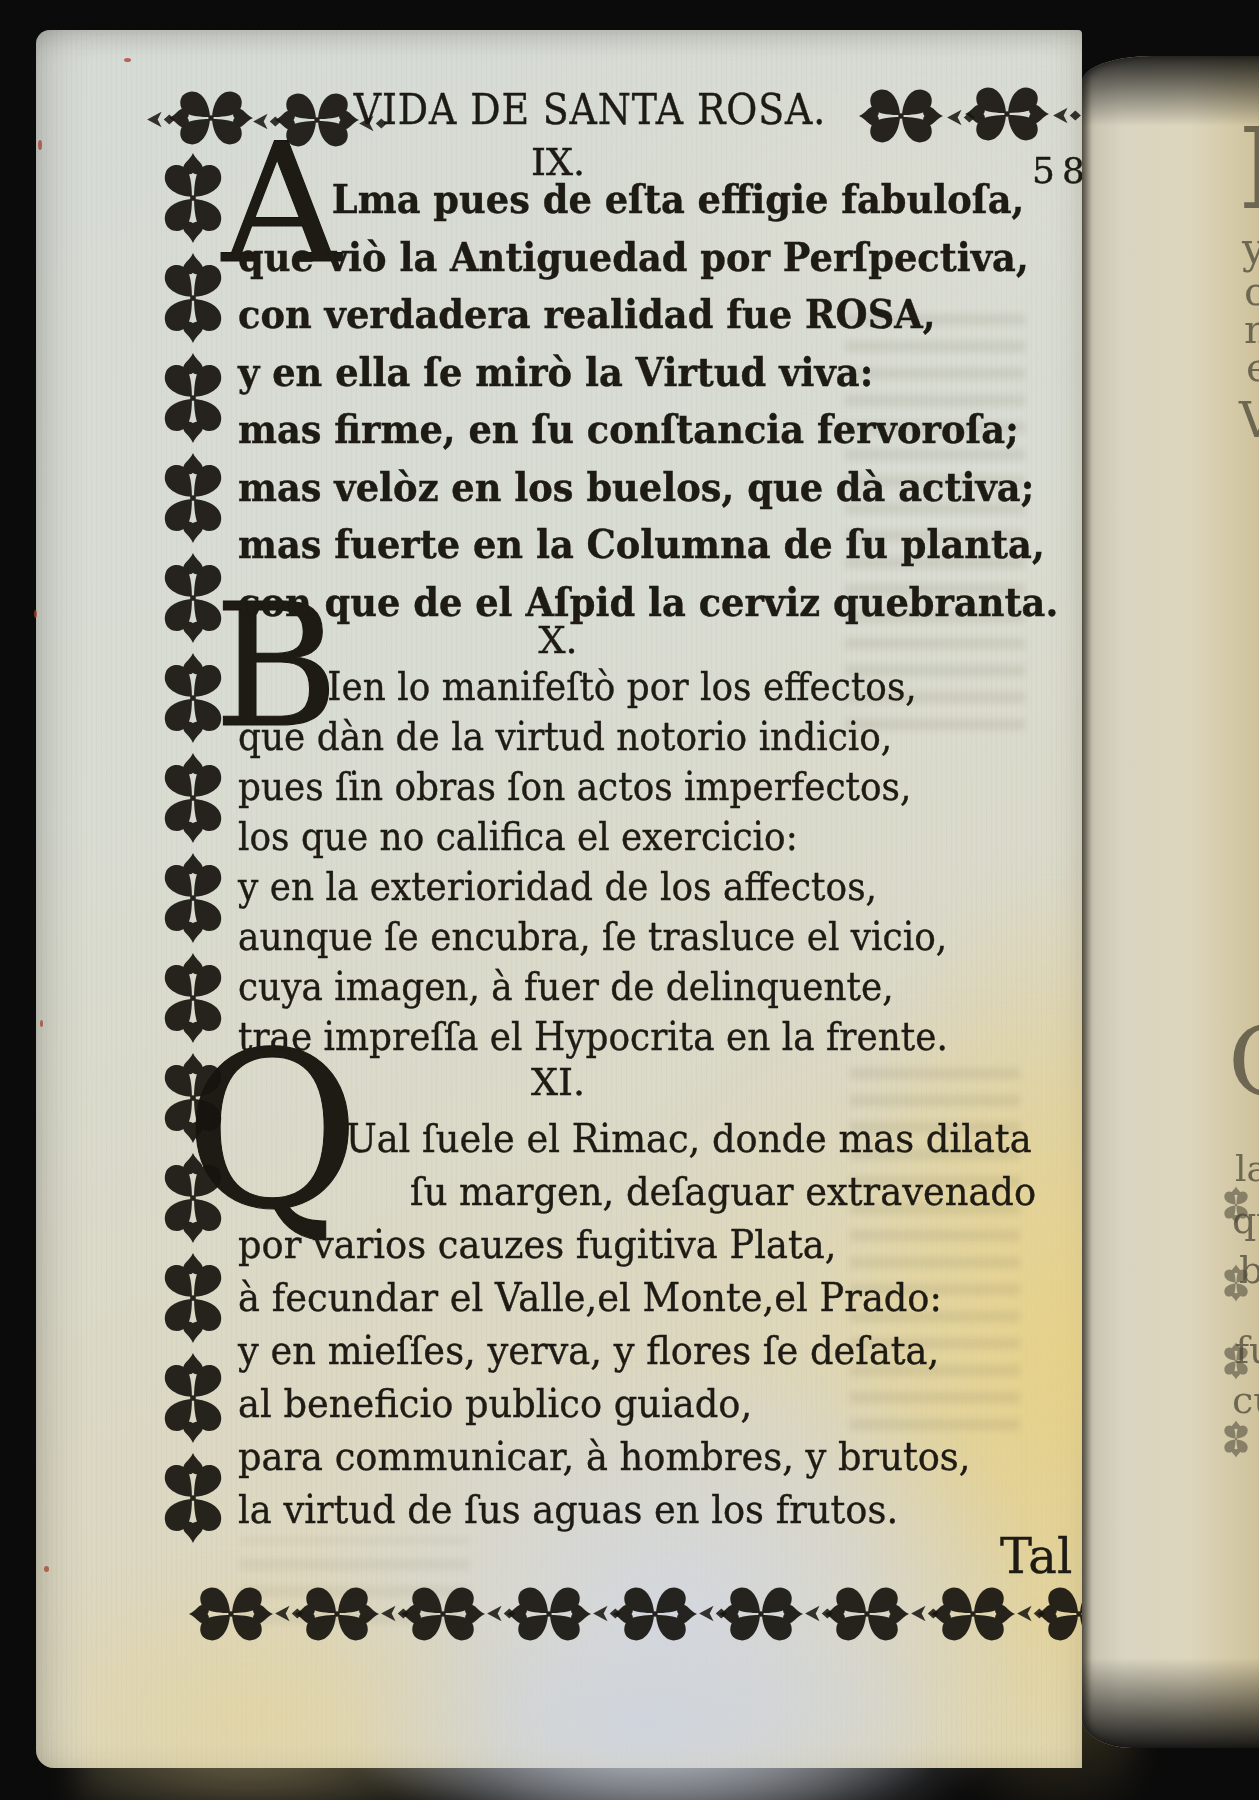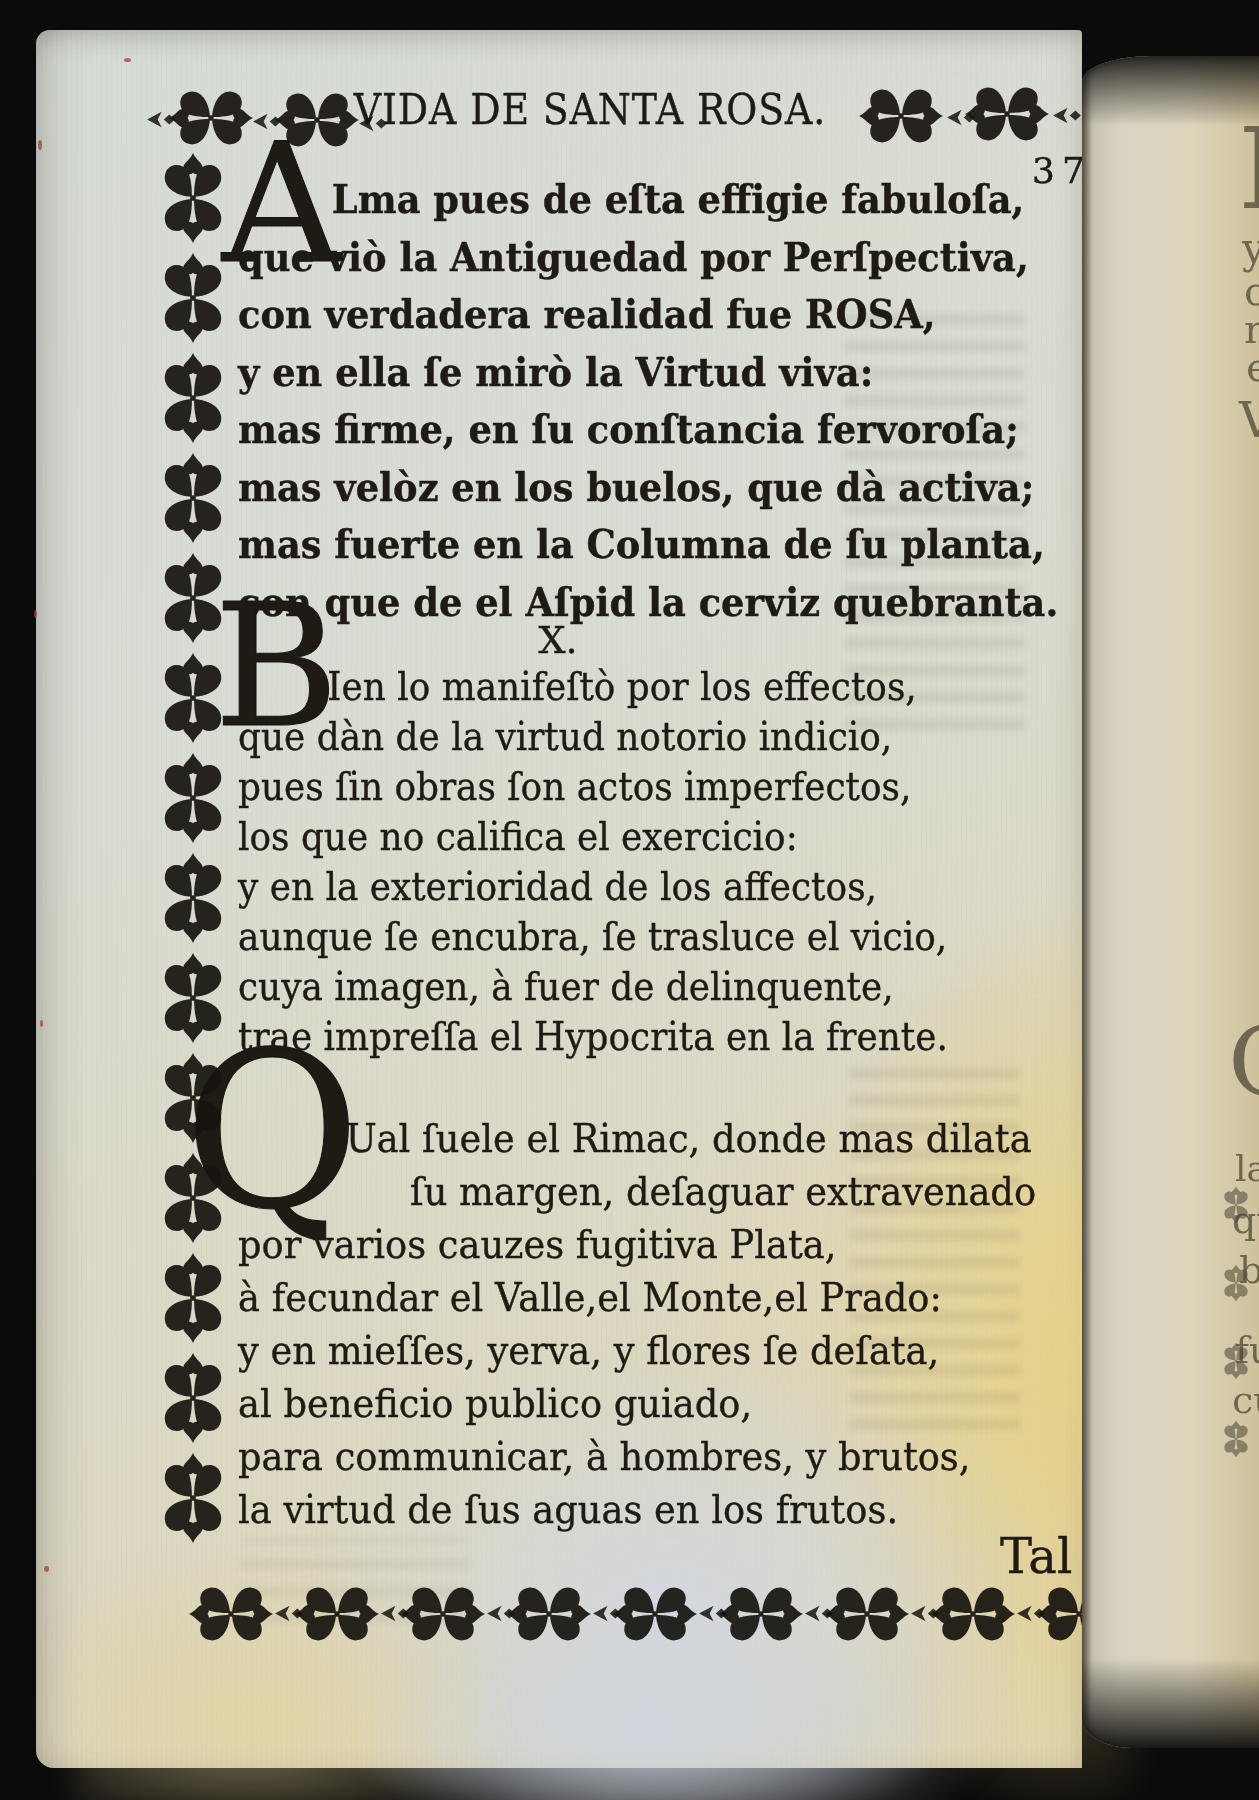--- a/index.html
+++ b/index.html
@@ -105,22 +105,24 @@
   <div class="bleed" id="bleed2"></div>
   <div class="bleed" id="bleed3"></div>
 
   <div class="speck" style="left:38px;top:140px;width:4px;height:10px;"></div>
   <div class="speck" style="left:34px;top:610px;width:3px;height:8px;"></div>
   <div class="speck" style="left:40px;top:1020px;width:3px;height:7px;"></div>
   <div class="speck" style="left:44px;top:1566px;width:5px;height:6px;"></div>
   <div class="speck" style="left:124px;top:58px;width:7px;height:4px;"></div>
 
   <div id="title" class="ink">VIDA DE SANTA ROSA.</div>
-  <div id="pagenum" class="ink">37</div>
+  <div id="pagenum" class="ink">58</div>
+  <div id="num-ix" class="numeral ink">IX.</div>
   <div id="num-x" class="numeral ink">X.</div>
+  <div id="num-xi" class="numeral ink">XI.</div>
 
   <div id="cap-a" class="dropcap ink">A</div>
   <div id="cap-b" class="dropcap ink">B</div>
   <div id="cap-q" class="dropcap ink">Q</div>
 
   <section id="stanza-ix" class="stanza">
     <div class="vline ink l0">Lma pues de eſta effigie fabuloſa,</div>
     <div class="vline ink l1">que viò la Antiguedad por Perſpectiva,</div>
     <div class="vline ink l2">con verdadera realidad fue ROSA,</div>
     <div class="vline ink l3">y en ella ſe mirò la Virtud viva:</div>

